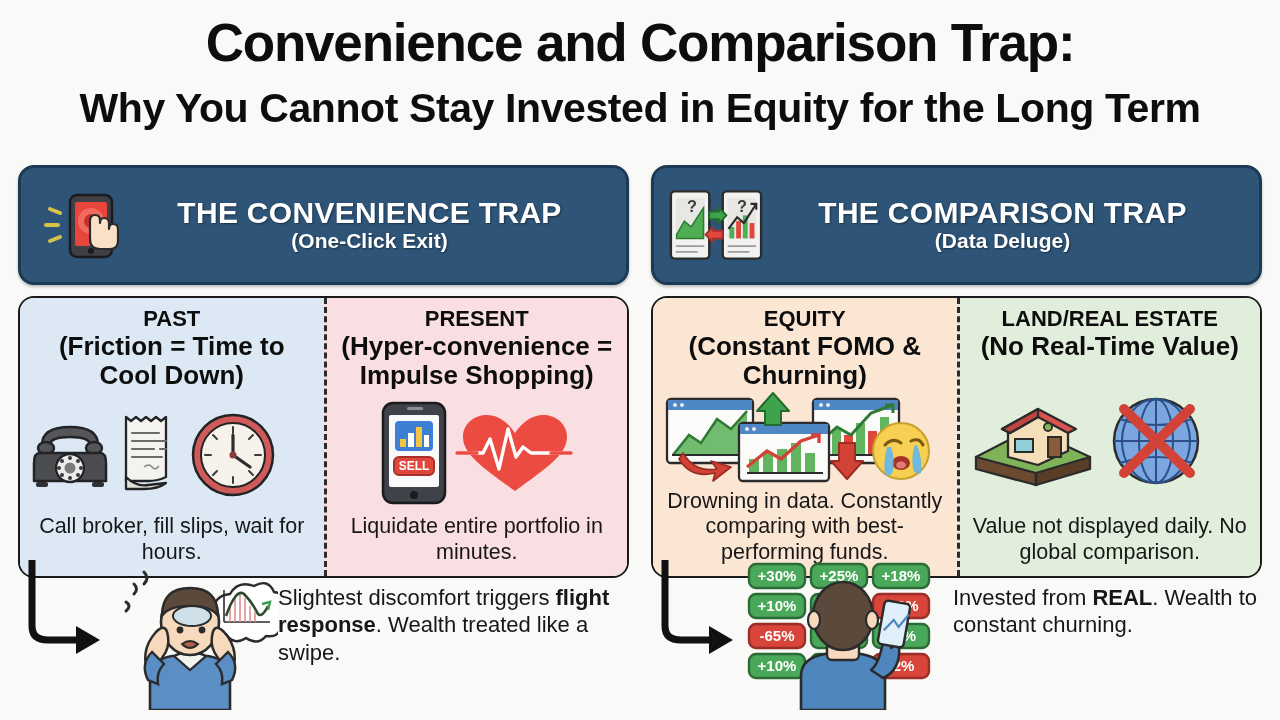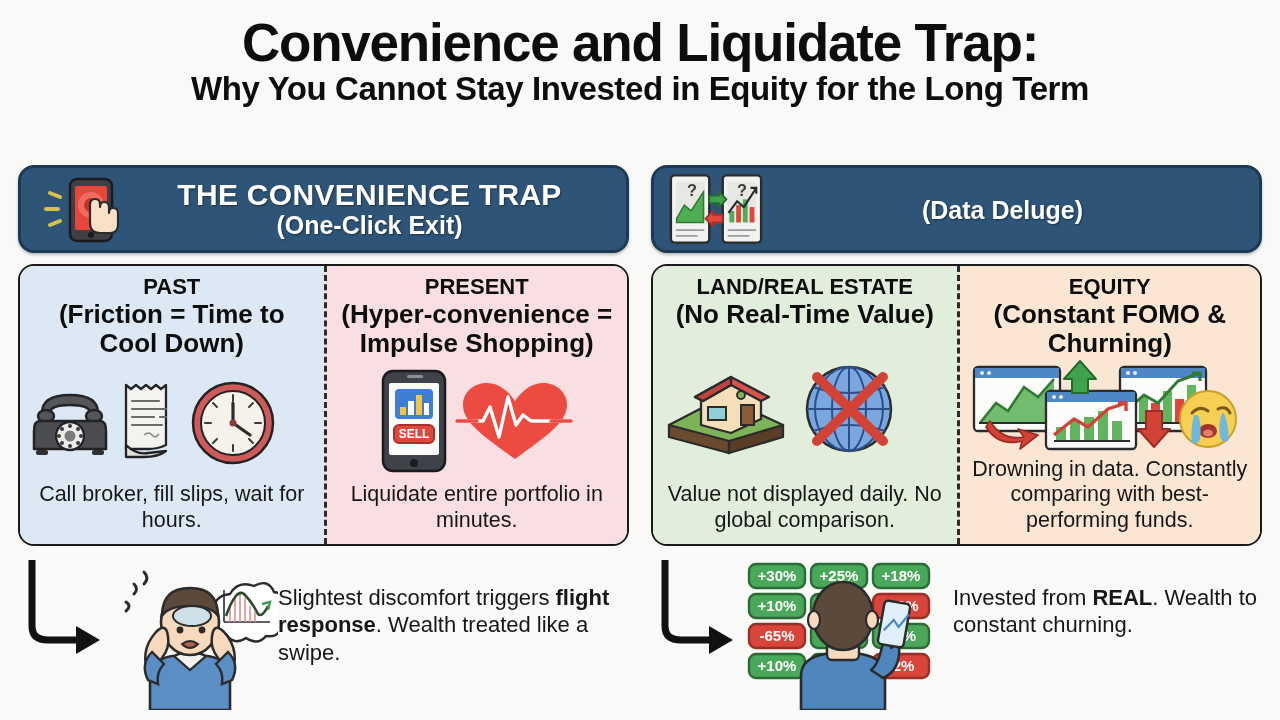--- a/index.html
+++ b/index.html
@@ -11,41 +11,41 @@
   }
   .page { position: relative; width: 1280px; height: 720px; }
 
   
   .title-block { text-align: center; padding-top: 16px; }
   .title-main {
     font-size: 53px; font-weight: bold; color: #0d0d0d;
     letter-spacing: -1.2px; line-height: 1.02;
   }
   .title-sub {
-    font-size: 33px; font-weight: bold; color: #0d0d0d;
-    letter-spacing: -0.4px; margin-top: 2px; line-height: 1.05;
+    font-size: 41px; font-weight: bold; color: #0d0d0d;
+    letter-spacing: -0.4px; margin-top: 17px; line-height: 1.05;
   }
 
   
   .traps { position: absolute; top: 165px; left: 0; width: 1280px;
            display: flex; justify-content: space-between; padding: 0 18px; }
   .trap { width: 611px; }
 
   
   .bar {
-    height: 88px; background: #2e5578; border: 3px solid #1d3a55;
+    height: 120px; background: #2e5578; border: 3px solid #1d3a55;
     border-radius: 16px; display: flex; align-items: center;
     padding: 0 8px 0 14px; box-shadow: 0 2px 3px rgba(0,0,0,.25);
   }
   .bar-icon { width: 96px; height: 80px; flex: 0 0 96px;
               display: flex; align-items: center; justify-content: center; }
   .bar-text { flex: 1; text-align: center; color: #fff; padding-right: 10px; }
   .bar-title { font-size: 30px; font-weight: bold; letter-spacing: .3px;
                text-shadow: 1px 1px 2px rgba(0,0,0,.45); line-height: 1.02; }
-  .bar-sub { font-size: 25px; font-weight: bold; margin-top: 2px;
+  .bar-sub { font-size: 21px; font-weight: bold; margin-top: 2px;
              text-shadow: 1px 1px 2px rgba(0,0,0,.45); line-height: 1.05; }
 
   
   .card {
     margin-top: 11px; height: 282px; display: flex;
     border: 2.5px solid #1a1a1a; border-radius: 16px; overflow: hidden;
   }
   .half { width: 50%; padding: 9px 8px 8px; display: flex;
           flex-direction: column; align-items: center; position: relative; }
   .half + .half { border-left: 3px dashed #2b2b2b; }
@@ -74,21 +74,21 @@
   .b-text { flex: 1; font-size: 22px; color: #171717; text-align: left;
             line-height: 1.24; padding-top: 24px; }
   .b-text b { font-weight: bold; }
 </style>
 </head>
 <body>
 
 <div class="page">
 
   <div class="title-block">
-    <div class="title-main">Convenience and Liquidate Trap:</div>
+    <div class="title-main">Convenience and Comparison Trap:</div>
     <div class="title-sub">Why You Cannot Stay Invested in Equity for the Long Term</div>
   </div>
 
   <div class="traps">
 
     <div class="trap">
       <div class="bar">
         <div class="bar-icon">
           <svg width="86" height="76" viewBox="0 0 86 76">
             <g stroke="#d8c24a" stroke-width="4" stroke-linecap="round">
@@ -235,63 +235,26 @@
             <text x="77" y="26" font-size="17" font-weight="bold" fill="#3a3a3d" text-anchor="middle" font-family="Liberation Sans, sans-serif">?</text>
             <g stroke="#9b9b9b" stroke-width="2" stroke-linecap="round">
               <line x1="63" y1="62" x2="91" y2="62"></line>
                 <line x1="63" y1="68" x2="84" y2="68"></line>
             </g>
             <path d="M43 26 L53 26 L53 22 L61 30 L53 38 L53 34 L43 34Z" fill="#3fa34d" stroke="#236b2c" stroke-width="2" stroke-linejoin="round"></path>
             <path d="M57 46 L47 46 L47 42 L39 50 L47 58 L47 54 L57 54Z" fill="#e0473c" stroke="#a8302a" stroke-width="2" stroke-linejoin="round"></path>
           </svg>
         </div>
         <div class="bar-text">
+          <div class="bar-title">THE COMPARISON TRAP</div>
           <div class="bar-sub">(Data Deluge)</div>
         </div>
       </div>
 
       <div class="card">
-
-        <div class="half h-green">
-          <div class="h-title">LAND/REAL ESTATE</div>
-          <div class="h-sub">(No Real-Time Value)</div>
-          <div class="h-art">
-            <svg width="250" height="106" viewBox="0 0 250 106">
-
-              <g>
-                <path d="M8 72 L62 44 L122 72 L68 100Z" fill="#7fb35a" stroke="#2b2b2b" stroke-width="2.3" stroke-linejoin="round"></path>
-                <path d="M8 72 L8 84 L68 100 L68 88Z" fill="#6b4a2f" stroke="#2b2b2b" stroke-width="2.3" stroke-linejoin="round"></path>
-                <path d="M122 72 L122 84 L68 100 L68 88Z" fill="#5a3d26" stroke="#2b2b2b" stroke-width="2.3" stroke-linejoin="round"></path>
-                <path d="M40 72 L40 42 L70 28 L100 42 L100 66 L70 80Z" fill="#f5dfb8" stroke="#2b2b2b" stroke-width="2.3" stroke-linejoin="round"></path>
-                <path d="M34 44 L70 24 L108 44 L100 48 L70 32 L42 48Z" fill="#d9534f" stroke="#2b2b2b" stroke-width="2.3" stroke-linejoin="round"></path>
-                <path d="M34 44 L70 24 L70 32 L42 48Z" fill="#c0453f" stroke="#2b2b2b" stroke-width="2.3" stroke-linejoin="round"></path>
-                <rect x="47" y="54" width="18" height="13" fill="#8fd0d8" stroke="#2b2b2b" stroke-width="2"></rect>
-                <rect x="80" y="52" width="13" height="20" fill="#8a5c38" stroke="#2b2b2b" stroke-width="2"></rect>
-                <circle cx="80" cy="42" r="4" fill="#7fb35a" stroke="#2b2b2b" stroke-width="1.8"></circle>
-              </g>
-
-              <g>
-                <circle cx="188" cy="56" r="42" fill="#7aa7e0" stroke="#2b2b2b" stroke-width="2.5"></circle>
-                <g fill="none" stroke="#2b4f86" stroke-width="2">
-                  <ellipse cx="188" cy="56" rx="17" ry="42"></ellipse>
-                  <ellipse cx="188" cy="56" rx="34" ry="42"></ellipse>
-                  <line x1="146" y1="56" x2="230" y2="56"></line>
-                  <path d="M152 34 Q188 46 224 34"></path>
-                  <path d="M152 78 Q188 66 224 78"></path>
-                  <line x1="188" y1="14" x2="188" y2="98"></line>
-                </g>
-                <g stroke="#d24236" stroke-width="10" stroke-linecap="round">
-                  <line x1="156" y1="24" x2="222" y2="88"></line>
-                  <line x1="222" y1="24" x2="156" y2="88"></line>
-                </g>
-              </g>
-            </svg>
-          </div>
-          <div class="h-desc">Value not displayed daily. No global comparison.</div>
-        </div>
 
         <div class="half h-peach">
           <div class="h-title">EQUITY</div>
           <div class="h-sub">(Constant FOMO &amp; Churning)</div>
           <div class="h-art">
             <svg width="270" height="98" viewBox="0 0 270 98">
               <g>
 
                 <rect x="6" y="8" width="86" height="64" rx="4" fill="#fbfbfa" stroke="#2b2b2b" stroke-width="2.3"></rect>
                 <rect x="7" y="9" width="84" height="10" fill="#4f86c6"></rect>
@@ -351,20 +314,58 @@
                 <path d="M250 50 q8 -4 12 4" fill="none" stroke="#7a5a12" stroke-width="3" stroke-linecap="round"></path>
                 <ellipse cx="240" cy="72" rx="9" ry="7" fill="#a5332a"></ellipse>
                 <ellipse cx="240" cy="74" rx="5" ry="3.5" fill="#e07d6f"></ellipse>
                 <path d="M226 56 q-4 16 -2 28 q6 2 8 -4 q2 -14 -2 -24Z" fill="#64b7e8" opacity=".92"></path>
                 <path d="M256 54 q6 16 4 28 q-6 2 -8 -4 q-2 -14 2 -24Z" fill="#64b7e8" opacity=".92"></path>
               </g>
             </svg>
           </div>
           <div class="h-desc">Drowning in data. Constantly comparing with best-performing funds.</div>
         </div>
+
+        <div class="half h-green">
+          <div class="h-title">LAND/REAL ESTATE</div>
+          <div class="h-sub">(No Real-Time Value)</div>
+          <div class="h-art">
+            <svg width="250" height="106" viewBox="0 0 250 106">
+
+              <g>
+                <path d="M8 72 L62 44 L122 72 L68 100Z" fill="#7fb35a" stroke="#2b2b2b" stroke-width="2.3" stroke-linejoin="round"></path>
+                <path d="M8 72 L8 84 L68 100 L68 88Z" fill="#6b4a2f" stroke="#2b2b2b" stroke-width="2.3" stroke-linejoin="round"></path>
+                <path d="M122 72 L122 84 L68 100 L68 88Z" fill="#5a3d26" stroke="#2b2b2b" stroke-width="2.3" stroke-linejoin="round"></path>
+                <path d="M40 72 L40 42 L70 28 L100 42 L100 66 L70 80Z" fill="#f5dfb8" stroke="#2b2b2b" stroke-width="2.3" stroke-linejoin="round"></path>
+                <path d="M34 44 L70 24 L108 44 L100 48 L70 32 L42 48Z" fill="#d9534f" stroke="#2b2b2b" stroke-width="2.3" stroke-linejoin="round"></path>
+                <path d="M34 44 L70 24 L70 32 L42 48Z" fill="#c0453f" stroke="#2b2b2b" stroke-width="2.3" stroke-linejoin="round"></path>
+                <rect x="47" y="54" width="18" height="13" fill="#8fd0d8" stroke="#2b2b2b" stroke-width="2"></rect>
+                <rect x="80" y="52" width="13" height="20" fill="#8a5c38" stroke="#2b2b2b" stroke-width="2"></rect>
+                <circle cx="80" cy="42" r="4" fill="#7fb35a" stroke="#2b2b2b" stroke-width="1.8"></circle>
+              </g>
+
+              <g>
+                <circle cx="188" cy="56" r="42" fill="#7aa7e0" stroke="#2b2b2b" stroke-width="2.5"></circle>
+                <g fill="none" stroke="#2b4f86" stroke-width="2">
+                  <ellipse cx="188" cy="56" rx="17" ry="42"></ellipse>
+                  <ellipse cx="188" cy="56" rx="34" ry="42"></ellipse>
+                  <line x1="146" y1="56" x2="230" y2="56"></line>
+                  <path d="M152 34 Q188 46 224 34"></path>
+                  <path d="M152 78 Q188 66 224 78"></path>
+                  <line x1="188" y1="14" x2="188" y2="98"></line>
+                </g>
+                <g stroke="#d24236" stroke-width="10" stroke-linecap="round">
+                  <line x1="156" y1="24" x2="222" y2="88"></line>
+                  <line x1="222" y1="24" x2="156" y2="88"></line>
+                </g>
+              </g>
+            </svg>
+          </div>
+          <div class="h-desc">Value not displayed daily. No global comparison.</div>
+        </div>
       </div>
     </div>
   </div>
 
   <div class="bottoms">
 
     <div class="bottom">
       <div class="elbow">
         <svg width="92" height="110" viewBox="0 0 92 110">
           <path d="M14 0 L14 66 Q14 80 30 80 L62 80" fill="none" stroke="#111" stroke-width="7" stroke-linecap="round"></path>

